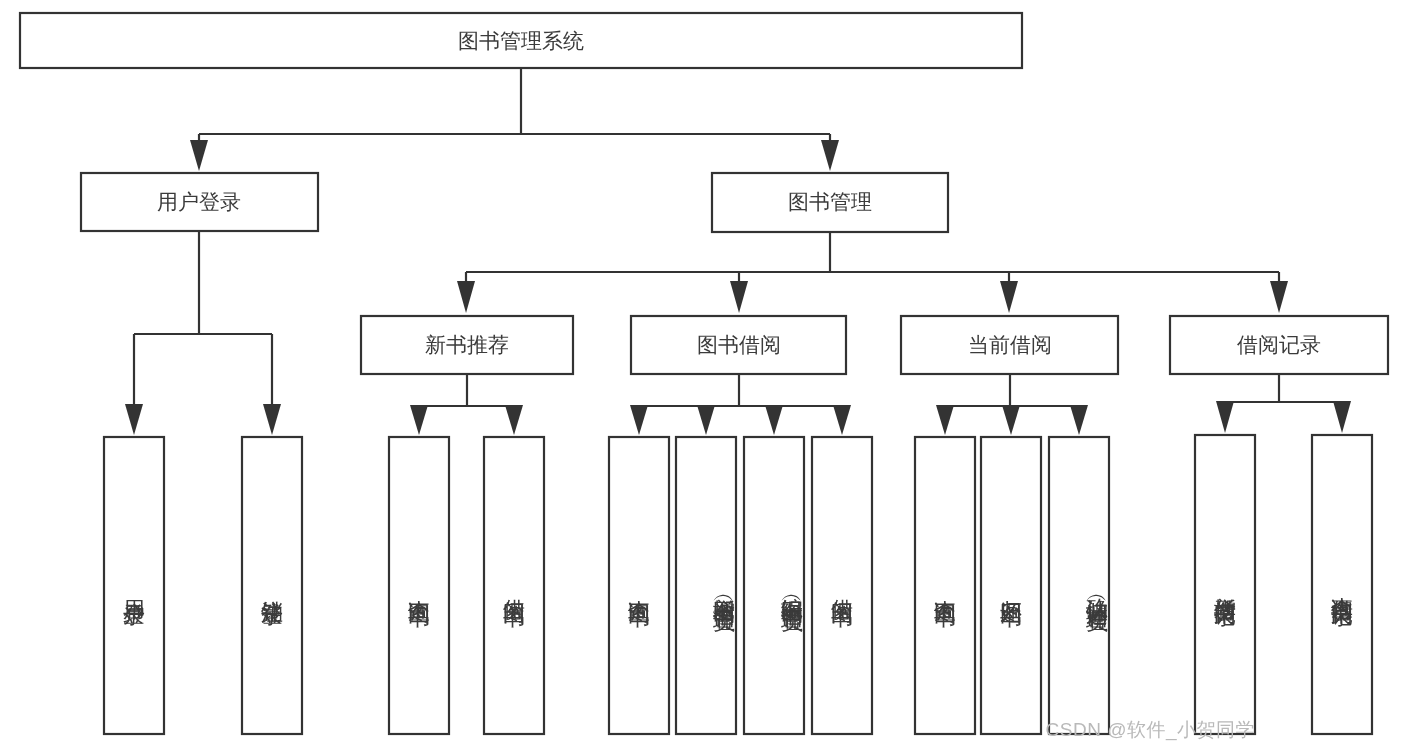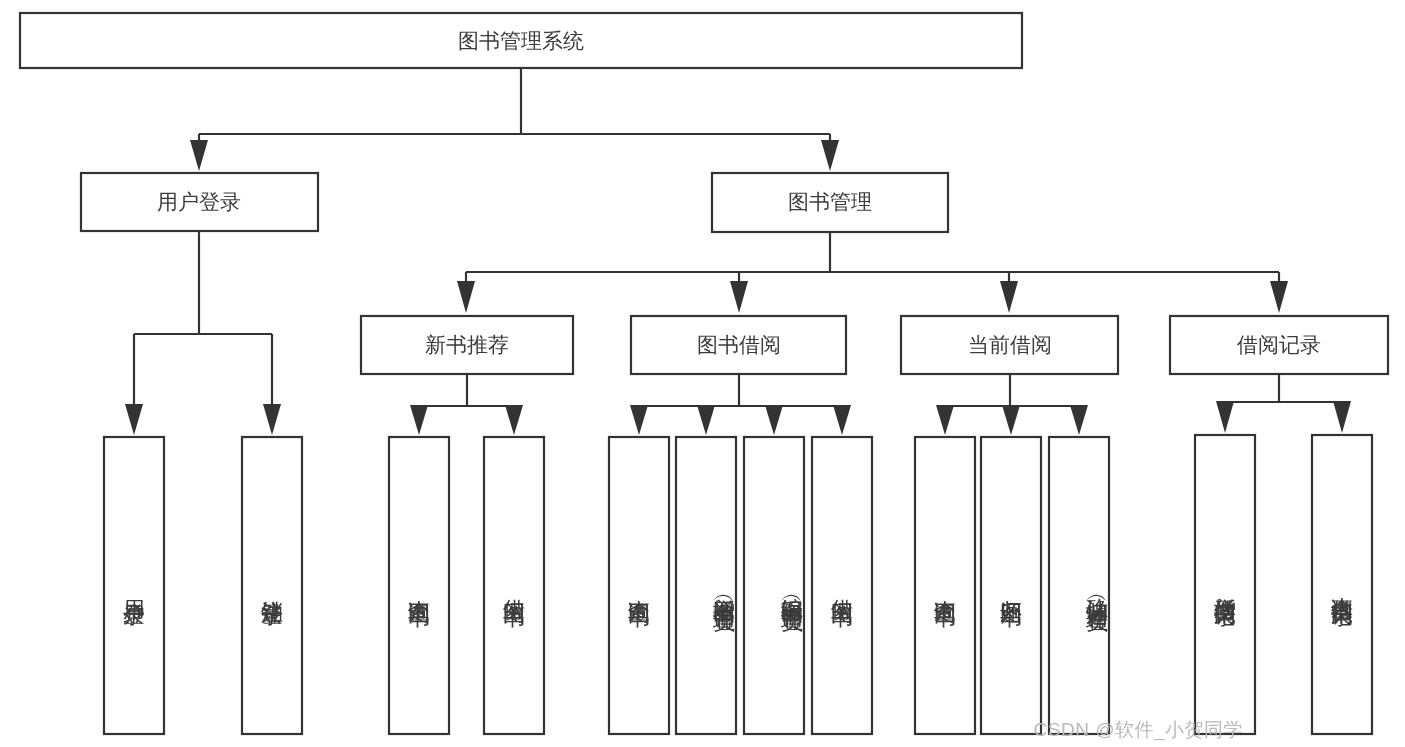--- a/index.html
+++ b/index.html
@@ -64,21 +64,21 @@
     display: flex;
     align-items: flex-start;
     justify-content: center;
     pointer-events: none;
   }
   .leaf-label.center-v {
     align-items: center;
   }
   .watermark {
     position: absolute;
-    right: 24px;
+    right: 12px;
     bottom: 4px;
     font-family: "Liberation Sans", "DejaVu Sans", sans-serif;
     font-size: 19px;
     color: #b9b9b9;
     white-space: nowrap;
     letter-spacing: 0.5px;
   }
 </style>
 </head>
 <body>

